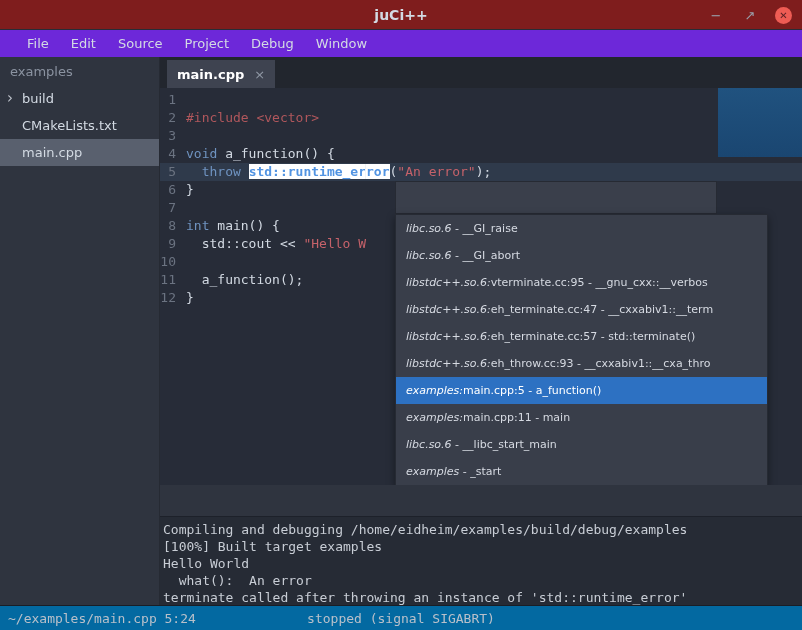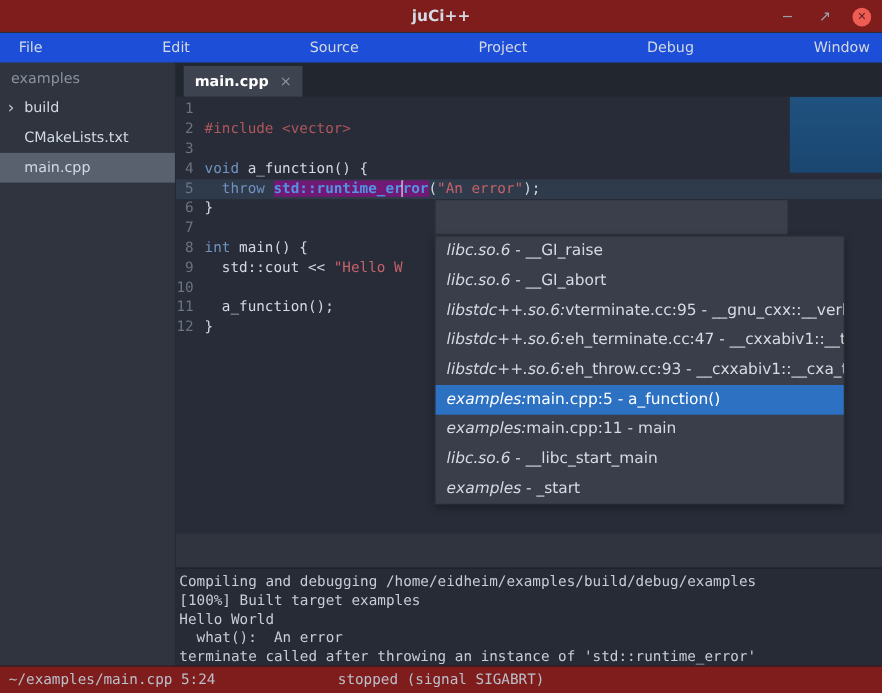--- a/index.html
+++ b/index.html
@@ -8,21 +8,21 @@
   .window { width:802px; height:630px; display:flex; flex-direction:column; }
 
   
   .titlebar { height:30px; background:#7f1d1d; border-bottom:1px solid #282d37; position:relative; display:flex; align-items:center; flex:none; }
   .title { position:absolute; left:0; right:0; text-align:center; color:#d3dae3; font-size:14px; font-weight:bold; }
   .win-controls { position:absolute; right:10px; top:0; height:30px; display:flex; align-items:center; gap:16px; z-index:2; }
   .wc { width:18px; height:18px; display:flex; align-items:center; justify-content:center; color:#9aa0ab; font-size:13px; }
   .wc-close { background:#ee5c54; border-radius:50%; width:17px; height:17px; color:#5a1f24; font-size:10px; font-weight:bold; }
 
   
-  .menubar { height:27px; background:#1d4ed8; display:flex; align-items:center; padding-left:6px; flex:none;justify-content:space-between; }
+  .menubar { height:27px; background:#6d28d9; display:flex; align-items:center; padding-left:16px; flex:none; }
   .menu-item { color:#d3dae3; font-size:13px; padding:0 11px; line-height:27px; }
 
   
   .main { flex:1; display:flex; min-height:0; }
   .sidebar { width:160px; flex:none; background:#2f343f; border-right:1px solid #262a33; }
   .sidebar-header { color:#8b93a1; font-size:13px; padding:7px 10px 6px 10px; }
   .tree-item { position:relative; height:27px; line-height:27px; padding-left:22px; color:#d3dae3; font-size:13px; white-space:nowrap; }
   .tree-item.selected { background:#59606e; }
   .chevron { position:absolute; left:7px; top:0; color:#c0c5ce; font-size:15px; }
 
@@ -37,47 +37,47 @@
   
   .editor { height:397px; flex:none; position:relative; background:#272c38; overflow:hidden;
             font-family:"DejaVu Sans Mono", monospace; font-size:13px; line-height:18px; padding-top:3px; }
   .code-line { display:flex; height:18px; white-space:pre; }
   .code-line.current { background:#2f3a4b; }
   .ln { flex:none; width:26px; text-align:right; padding-right:10px; color:#6b7381; }
   .ct { white-space:pre; }
   .tk-pp  { color:#b0575c; }
   .tk-inc { color:#b0575c; }
   .tk-kw  { color:#6f93c0; }
-  .tk-type{ color:#5294e2; font-weight:bold; background:#701a75; }
+  .tk-type{ color:#5294e2; font-weight:bold; background:#ffffff; }
   .tk-str { color:#c5626a; }
   .tk-pl  { color:#d3dae3; }
   .caret { display:inline-block; width:2px; height:15px; background:#f0f3f7; margin:0 -1px; vertical-align:text-bottom; }
 
   .overlay-box { position:absolute; top:0; right:0; width:84px; height:69px;
                  background:linear-gradient(180deg,#20527f 0%, #1a4671 100%); z-index:3; }
   .tooltip-box { position:absolute; left:235px; top:93px; width:322px; height:33px;
                  background:#3a3f4b; border:1px solid #262a33; z-index:4; }
   .popup { position:absolute; left:235px; top:126px; width:373px; background:#393e4a;
            border:1px solid #262a33; box-shadow:0 3px 8px rgba(0,0,0,0.4); z-index:5;
            font-family:"DejaVu Sans", sans-serif; }
-  .pop-row { height:27px; line-height:27px; padding-left:10px; font-size:14px; color:#d6dae2;
+  .pop-row { height:27px; line-height:27px; padding-left:10px; font-size:11px; color:#d6dae2;
              white-space:nowrap; overflow:hidden; }
   .pop-row.selected { background:#2d71c2; color:#ffffff; }
   .seg-i { font-style:italic; }
   .seg-b { font-weight:normal; }
   .seg-n { }
 
   
   .terminal { height:120px; flex:none; background:#262b35; border-top:1px solid #1d212a;
               padding:4px 0 0 3px; font-family:"DejaVu Sans Mono", monospace; font-size:13px;
               line-height:17px; color:#c8cdd5; overflow:hidden;margin-top:31px; }
   .term-line { white-space:pre; }
 
   
-  .statusbar { height:25px; flex:none; background:#7f1d1d; border-top:1px solid #1a1e26;
+  .statusbar { height:25px; flex:none; background:#0369a1; border-top:1px solid #1a1e26;
                position:relative; display:flex; align-items:center;
                font-family:"DejaVu Sans Mono", monospace; font-size:13px; color:#b9c0ca; }
   .status-left { padding-left:8px; }
   .status-center { position:absolute; left:0; right:0; text-align:center; }
 </style>
 </head>
 <body>
 
 <div class="window">
 
@@ -135,20 +135,21 @@
             <div class="code-line"><span class="ln">12</span><span class="ct"><span class="tk-pl">}</span></span></div>
           </div>
         <div class="overlay-box"></div>
         <div class="tooltip-box"></div>
         <div class="popup">
           <div>
               <div class="pop-row"><span class="seg-i">libc.so.6</span><span class="seg-n"> - __GI_raise</span></div>
               <div class="pop-row"><span class="seg-i">libc.so.6</span><span class="seg-n"> - __GI_abort</span></div>
               <div class="pop-row"><span class="seg-i">libstdc++.so.6:</span><span class="seg-b">vterminate.cc:95</span><span class="seg-n"> - __gnu_cxx::__verbos</span></div>
               <div class="pop-row"><span class="seg-i">libstdc++.so.6:</span><span class="seg-b">eh_terminate.cc:47</span><span class="seg-n"> - __cxxabiv1::__term</span></div>
+              <div class="pop-row"><span class="seg-i">libstdc++.so.6:</span><span class="seg-b">eh_terminate.cc:57</span><span class="seg-n"> - std::terminate()</span></div>
               <div class="pop-row"><span class="seg-i">libstdc++.so.6:</span><span class="seg-b">eh_throw.cc:93</span><span class="seg-n"> - __cxxabiv1::__cxa_thro</span></div>
               <div class="pop-row selected"><span class="seg-i">examples:</span><span class="seg-b">main.cpp:5</span><span class="seg-n"> - a_function()</span></div>
               <div class="pop-row"><span class="seg-i">examples:</span><span class="seg-b">main.cpp:11</span><span class="seg-n"> - main</span></div>
               <div class="pop-row"><span class="seg-i">libc.so.6</span><span class="seg-n"> - __libc_start_main</span></div>
               <div class="pop-row"><span class="seg-i">examples</span><span class="seg-n"> - _start</span></div>
             </div>
         </div>
       </div>
 
       <div class="terminal">

